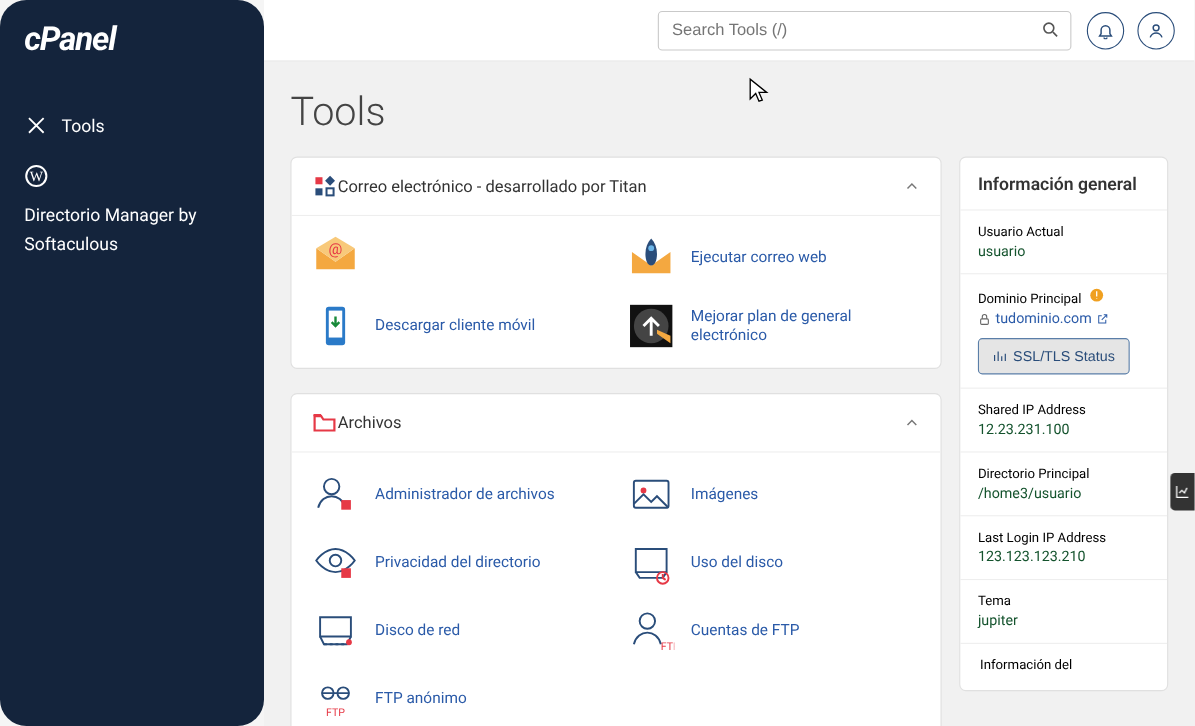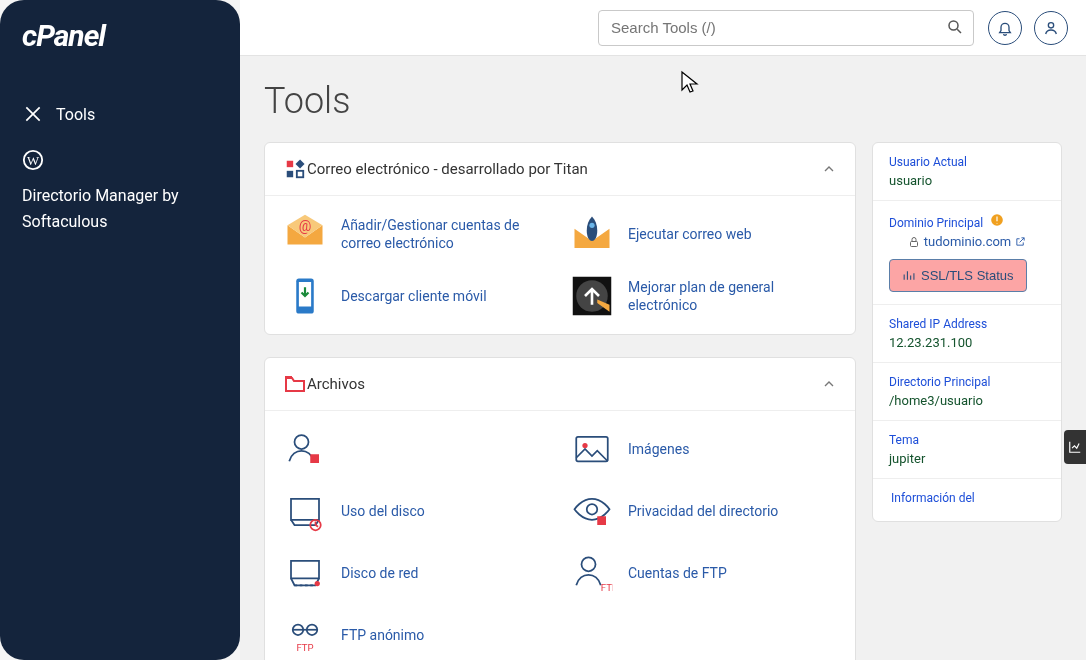--- a/index.html
+++ b/index.html
@@ -26,25 +26,25 @@
 .panel-header .ph-icon { width: 24px; height: 24px; display: flex; align-items: center; justify-content: center; }
 .panel-header .ph-title { font-size: 15px; color: #333; flex: 1; }
 .panel-header .chevron { color: #777; cursor: pointer; }
 .panel-body { padding: 16px 18px; display: grid; grid-template-columns: 1fr 1fr; gap: 18px 20px; }
 .tool-item { display: flex; align-items: center; gap: 14px; cursor: pointer; }
 .tool-icon { width: 44px; height: 44px; display: flex; align-items: center; justify-content: center; flex-shrink: 0; }
 .tool-label { color: #2a5aa8; font-size: 14px; line-height: 1.3; }
 .info-panel { width: 190px; background: #fff; border: 1px solid #e0e0e0; border-radius: 6px; }
 .info-header { padding: 14px 16px; font-weight: 600; font-size: 16px; color: #333; border-bottom: 1px solid #eee; }
 .info-section { padding: 12px 16px; border-bottom: 1px solid #eee; font-size: 13px; }
-.info-label { font-size: 12px; color: #1d4ed8; margin-bottom: 4px; }
+.info-label { font-size: 12px; color: #000000; margin-bottom: 4px; }
 .info-value { font-size: 13px; color: #14532d; }
 .warn-icon { color: #f0a020; display: inline-block; margin-left: 4px; }
 .domain-link { color: #2a5aa8; font-size: 13px; display: inline-flex; align-items: center; gap: 4px; }
-.ssl-btn { margin-top: 10px; border: 1px solid #5a7ea8; background: #fca5a5; color: #2a4d7a; padding: 8px 12px; border-radius: 4px; font-size: 13px; cursor: pointer; display: inline-flex; align-items: center; gap: 6px; }
+.ssl-btn { margin-top: 10px; border: 1px solid #5a7ea8; background: #e5e5e5; color: #2a4d7a; padding: 8px 12px; border-radius: 4px; font-size: 13px; cursor: pointer; display: inline-flex; align-items: center; gap: 6px; }
 .cursor { position: absolute; left: 680px; top: 70px; pointer-events: none; }
 .side-fab { position: absolute; right: 0; top: 430px; width: 22px; height: 34px; background: #333; border-radius: 4px 0 0 4px; display: flex; align-items: center; justify-content: center; color: #fff; cursor: pointer; }
 svg { display: block; }
 </style>
 </head>
 <body>
 
 <div class="sidebar">
   <div class="logo">
     <span class="logo-text">cPanel</span>
@@ -120,21 +120,20 @@
         </div>
         <div class="panel-body">
           <div class="tool-item">
             <span class="tool-icon">
               <svg width="42" height="42" viewBox="0 0 48 48">
                   <path d="M4 14l20 14 20-14v22H4z" fill="#f4a840"></path>
                   <path d="M4 14l20 14 20-14L24 2z" fill="#f8c97a"></path>
                   <text x="24" y="20" font-size="16" text-anchor="middle" fill="#e63946">@</text>
                 </svg>
             </span>
-            <span class="tool-label">Añadir/Gestionar cuentas de correo electrónico</span>
           </div>
           <div class="tool-item">
             <span class="tool-icon">
               <svg width="42" height="42" viewBox="0 0 48 48">
                   <path d="M4 18l20 14 20-14v22H4z" fill="#f4a840"></path>
                   <path d="M24 4c4 4 6 10 6 16s-2 12-6 12-6-6-6-12 2-12 6-16z" fill="#2a4d7a"></path>
                   <circle cx="24" cy="14" r="3" fill="#6bb5e8"></circle>
                 </svg>
             </span>
             <span class="tool-label">Ejecutar correo web</span>
@@ -180,55 +179,56 @@
         </div>
         <div class="panel-body">
           <div class="tool-item">
             <span class="tool-icon">
               <svg width="42" height="42" viewBox="0 0 48 48" fill="none" stroke="#2a4d7a" stroke-width="2">
                   <circle cx="20" cy="16" r="8"></circle>
                   <path d="M6 38c2-8 8-12 14-12s12 4 14 12"></path>
                   <rect x="30" y="30" width="10" height="10" fill="#e63946" stroke="none"></rect>
                 </svg>
             </span>
+            <span class="tool-label">Administrador de archivos</span>
           </div>
           <div class="tool-item">
             <span class="tool-icon">
               <svg width="42" height="42" viewBox="0 0 48 48" fill="none" stroke="#2a4d7a" stroke-width="2">
                   <rect x="6" y="10" width="36" height="28" rx="2"></rect>
                   <circle cx="16" cy="20" r="3" fill="#e63946" stroke="none"></circle>
                   <path d="M6 34l10-10 8 8 6-6 12 12"></path>
                 </svg>
             </span>
             <span class="tool-label">Imágenes</span>
+          </div>
+          <div class="tool-item">
+            <span class="tool-icon">
+              <svg width="42" height="42" viewBox="0 0 48 48" fill="none" stroke="#2a4d7a" stroke-width="2">
+                  <path d="M4 22s8-12 20-12 20 12 20 12-8 12-20 12S4 22 4 22z"></path>
+                  <circle cx="24" cy="22" r="6"></circle>
+                  <rect x="30" y="30" width="10" height="10" fill="#e63946" stroke="none"></rect>
+                </svg>
+            </span>
+            <span class="tool-label">Privacidad del directorio</span>
           </div>
           <div class="tool-item">
             <span class="tool-icon">
               <svg width="42" height="42" viewBox="0 0 48 48" fill="none" stroke="#2a4d7a" stroke-width="2">
                   <path d="M8 10h32v24H8z"></path>
                   <path d="M8 34l4 6h24l4-6"></path>
                   <circle cx="36" cy="40" r="6" fill="none" stroke="#e63946"></circle>
                   <path d="M36 36v4l3 2" stroke="#e63946"></path>
                 </svg>
             </span>
             <span class="tool-label">Uso del disco</span>
           </div>
           <div class="tool-item">
             <span class="tool-icon">
               <svg width="42" height="42" viewBox="0 0 48 48" fill="none" stroke="#2a4d7a" stroke-width="2">
-                  <path d="M4 22s8-12 20-12 20 12 20 12-8 12-20 12S4 22 4 22z"></path>
-                  <circle cx="24" cy="22" r="6"></circle>
-                  <rect x="30" y="30" width="10" height="10" fill="#e63946" stroke="none"></rect>
-                </svg>
-            </span>
-            <span class="tool-label">Privacidad del directorio</span>
-          </div>
-          <div class="tool-item">
-            <span class="tool-icon">
-              <svg width="42" height="42" viewBox="0 0 48 48" fill="none" stroke="#2a4d7a" stroke-width="2">
                   <path d="M8 10h32v20H8z"></path>
                   <path d="M8 30l4 8h24l4-8"></path>
                   <path d="M12 38h24" stroke-dasharray="3 3"></path>
                   <circle cx="38" cy="36" r="3" fill="#e63946" stroke="none"></circle>
                 </svg>
             </span>
             <span class="tool-label">Disco de red</span>
           </div>
           <div class="tool-item">
             <span class="tool-icon">
@@ -250,35 +250,36 @@
                 </svg>
             </span>
             <span class="tool-label">FTP anónimo</span>
           </div>
         </div>
       </div>
 
     </div>
 
     <div class="info-panel">
+      <div class="info-header">Información general</div>
       <div class="info-section">
         <div class="info-label">Usuario Actual</div>
         <div class="info-value">usuario</div>
       </div>
       <div class="info-section">
         <div class="info-label">
           <span>Dominio Principal</span>
           <span class="warn-icon">
             <svg width="14" height="14" viewBox="0 0 24 24" style="display:inline">
                 <circle cx="12" cy="12" r="10" fill="#f0a020"></circle>
                 <path d="M12 6v8M12 17v1" stroke="#fff" stroke-width="2"></path>
               </svg>
           </span>
         </div>
-        <div style="display:flex;align-items:center;gap:4px;justify-content:center;">
+        <div style="display:flex;align-items:center;gap:4px;">
           <span>
             <svg width="12" height="12" viewBox="0 0 24 24" fill="none" stroke="#666" stroke-width="2">
                 <rect x="5" y="11" width="14" height="10" rx="2"></rect>
                 <path d="M8 11V7a4 4 0 018 0v4"></path>
               </svg>
           </span>
           <a class="domain-link">
             <span>tudominio.com</span>
             <svg width="11" height="11" viewBox="0 0 24 24" fill="none" stroke="currentColor" stroke-width="2">
                 <path d="M14 4h6v6M20 4L10 14M18 14v6H4V6h6"></path>
@@ -294,20 +295,24 @@
       </div>
       <div class="info-section">
         <div class="info-label">Shared IP Address</div>
         <div class="info-value">12.23.231.100</div>
       </div>
       <div class="info-section">
         <div class="info-label">Directorio Principal</div>
         <div class="info-value">/home3/usuario</div>
       </div>
       <div class="info-section">
+        <div class="info-label">Last Login IP Address</div>
+        <div class="info-value">123.123.123.210</div>
+      </div>
+      <div class="info-section">
         <div class="info-label">Tema</div>
         <div class="info-value">jupiter</div>
       </div>
       <div class="info-section" style="border-bottom:none;padding-left:18px;">
         <div class="info-label">Información del</div>
       </div>
     </div>
 
   </div>
 </div>

